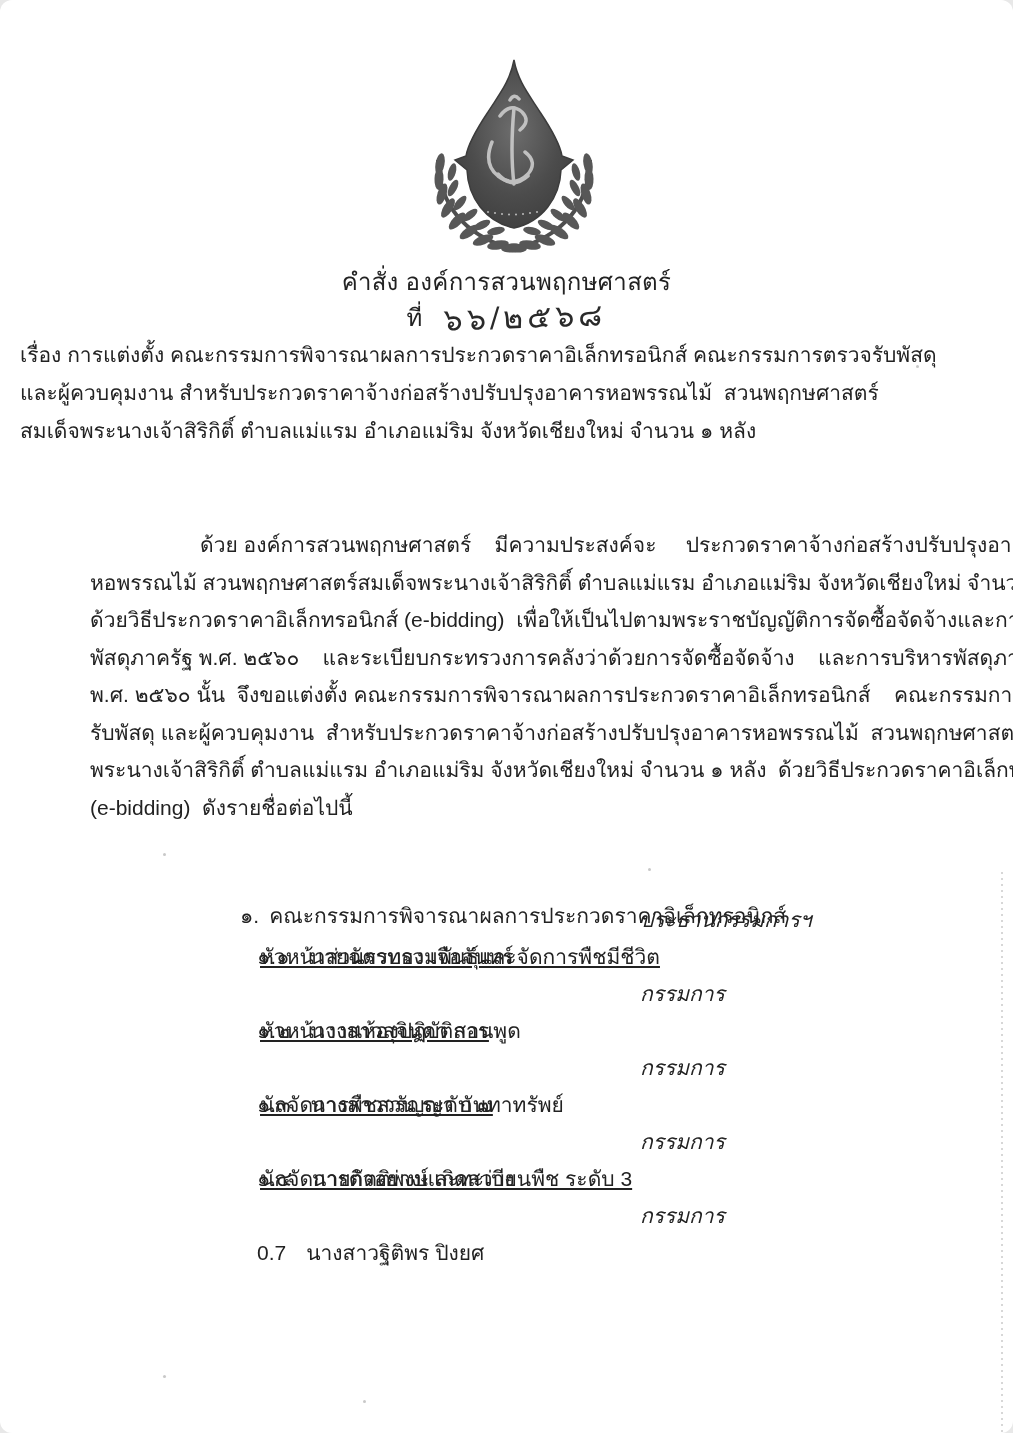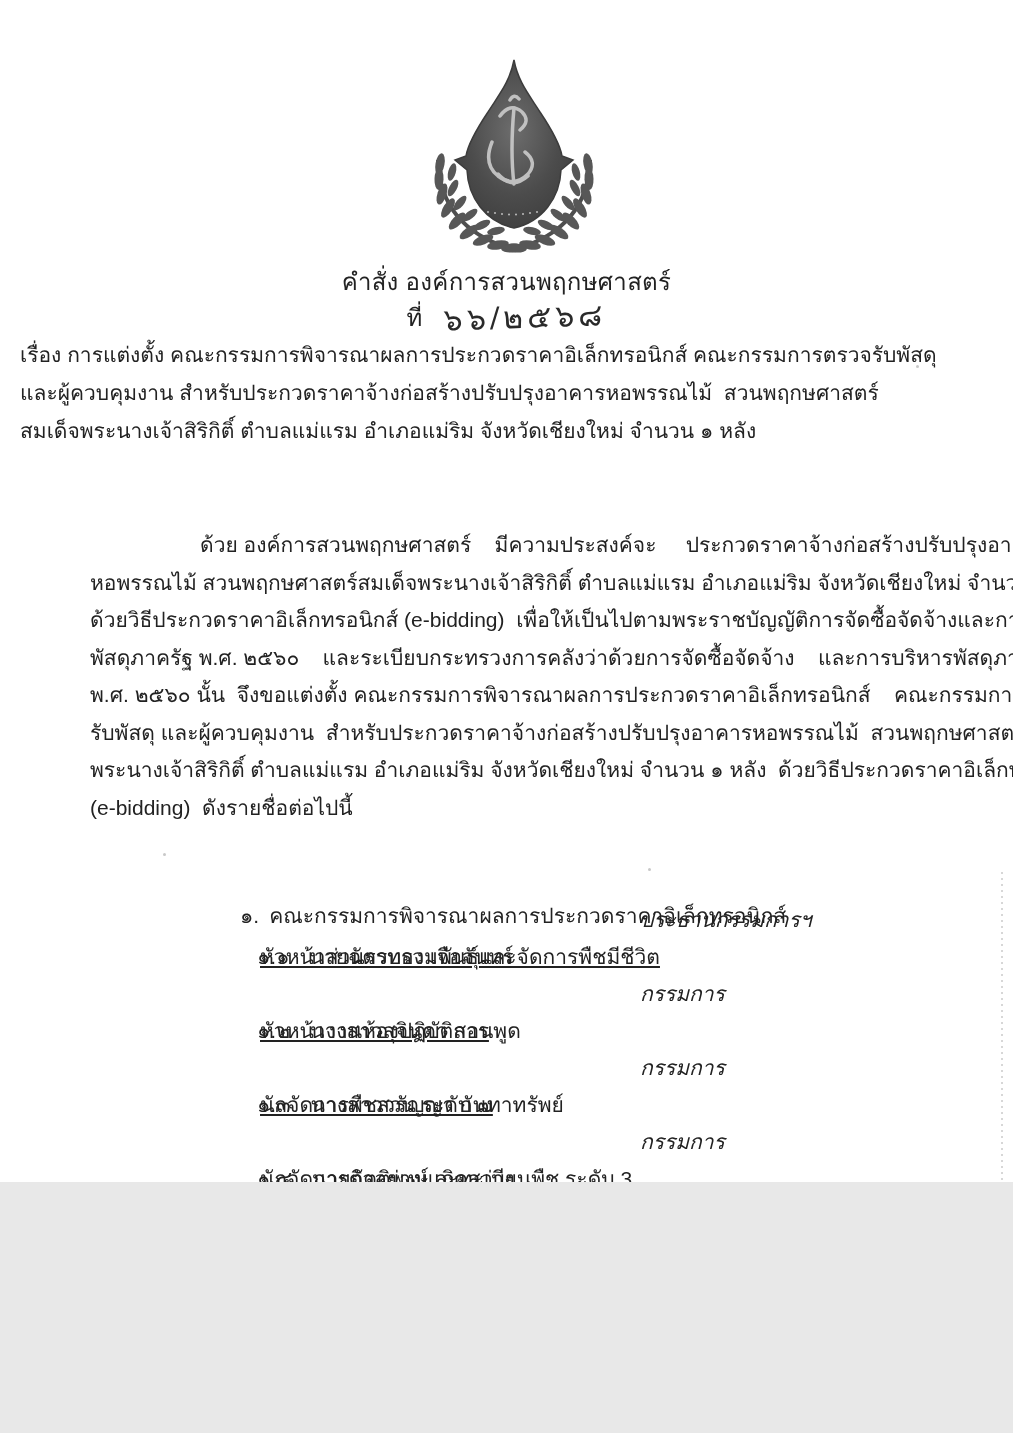--- a/index.html
+++ b/index.html
@@ -1,22 +1,23 @@
 <!DOCTYPE html>
 <html lang="th"><head>
 <meta charset="utf-8">
 <style>
   html,body{margin:0;padding:0;background:#e8e8e8;}
   .page{
     position:relative;
-    width:1013px;height:1182px;
+    width:1013px;height:1433px;
     background:#ffffff;
     font-family:"Liberation Sans","DejaVu Sans",sans-serif;
     color:#222222;
     overflow:hidden;
+    border-radius:12px;
   }
   .line{white-space:pre;}
 
   
   .emblem{position:absolute;left:422px;top:52px;width:185px;height:210px;}
 
   
   .doc-title{position:absolute;top:262px;left:0;width:100%;text-align:center;font-size:24px;letter-spacing:.3px;}
   .doc-no{position:absolute;top:292px;left:0;width:100%;text-align:center;font-size:24px;}
   .doc-no .prefix{display:inline-block;vertical-align:middle;}

